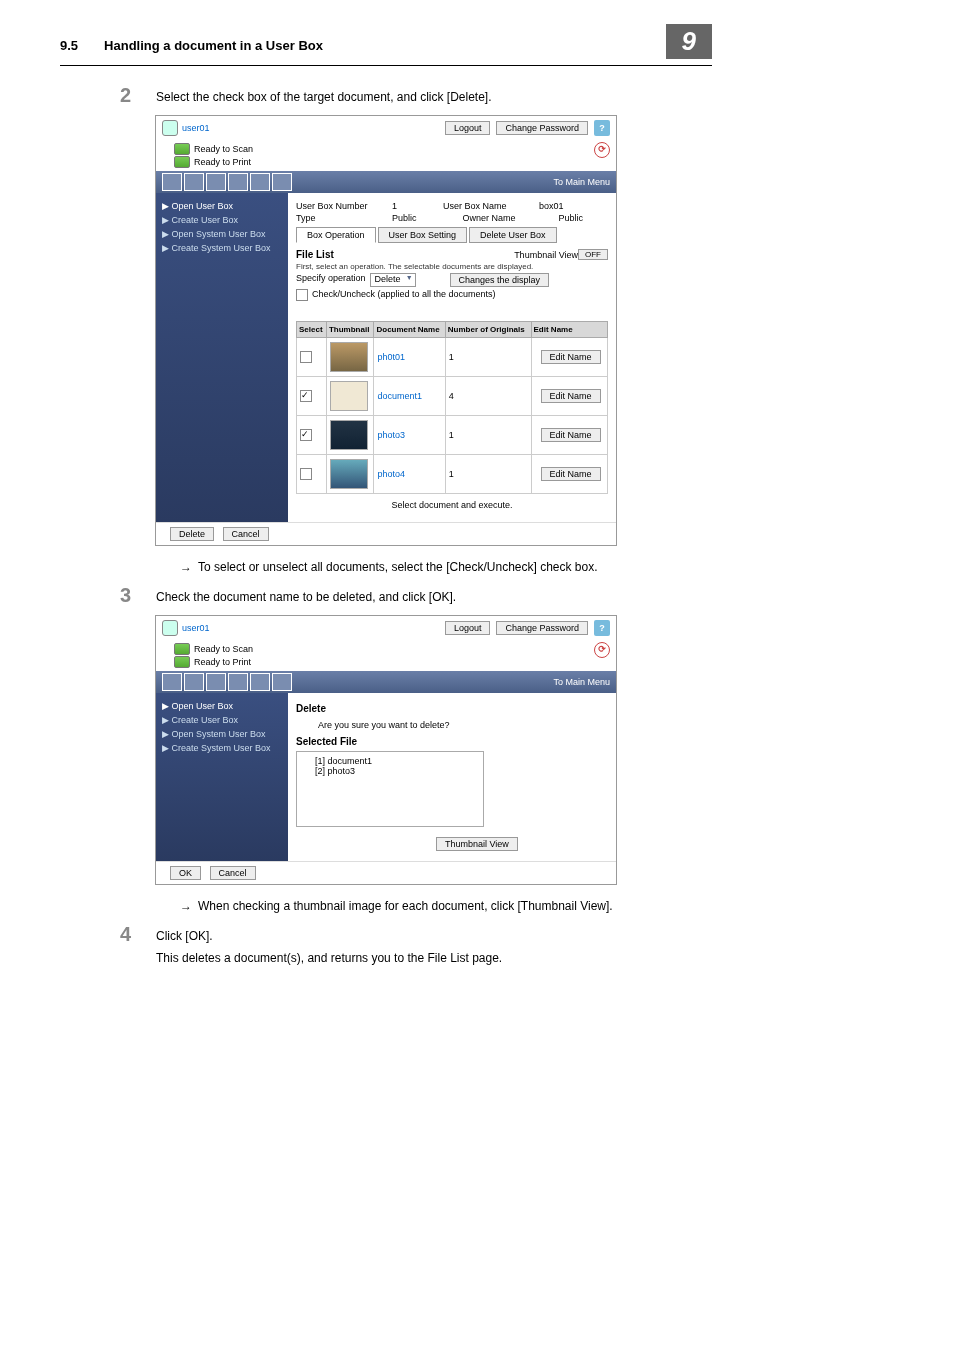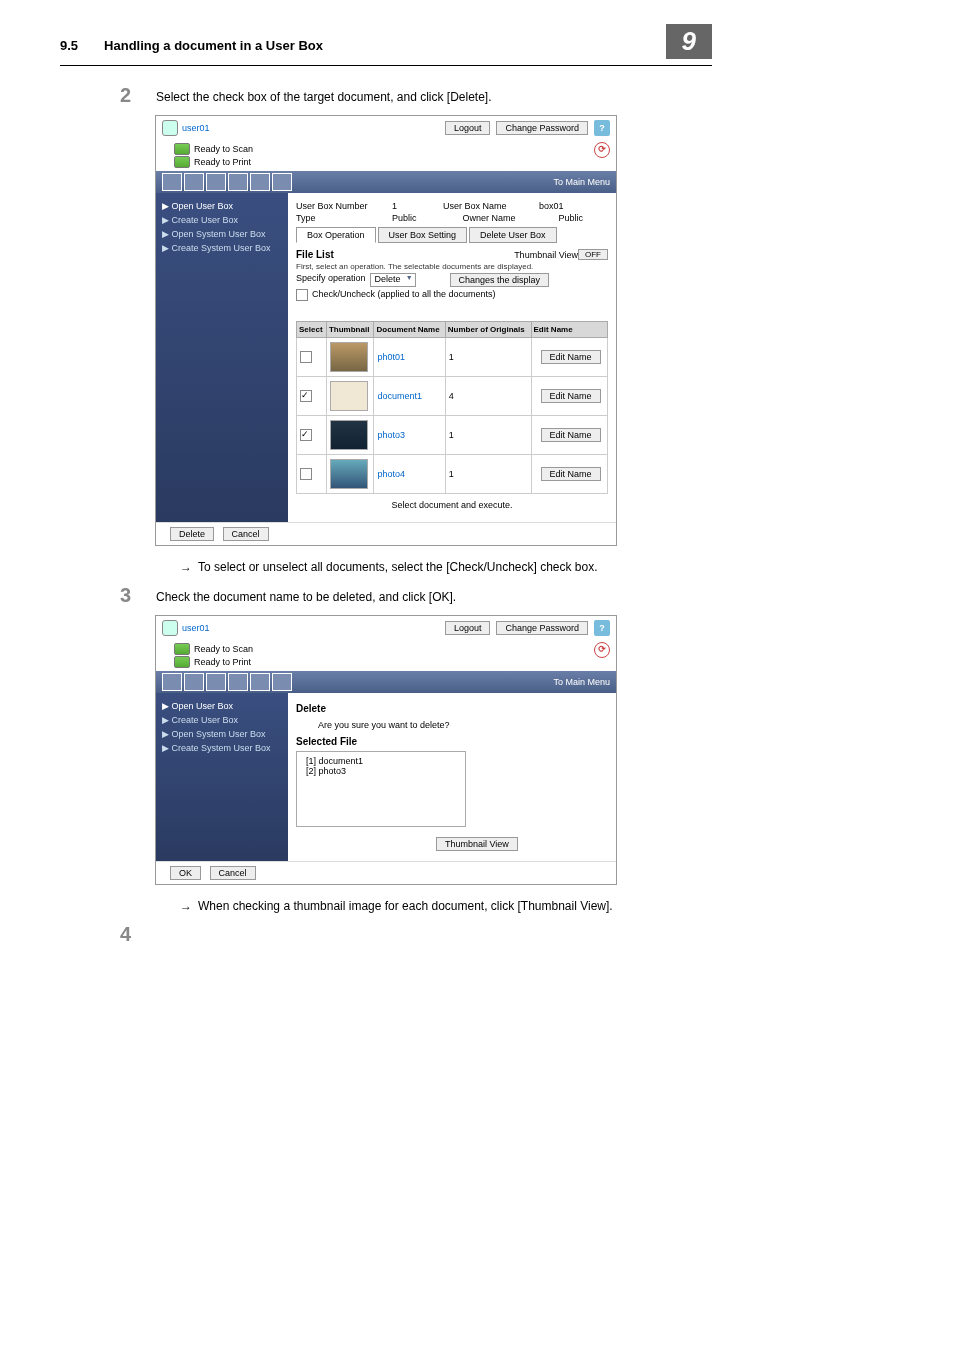--- a/index.html
+++ b/index.html
@@ -52,21 +52,21 @@
 .thumb{width:36px;height:28px;background:linear-gradient(#eef,#6b8ea8);border:1px solid #aaa}
 .thumb.a{background:linear-gradient(#b96,#764)}
 .thumb.b{background:#f0e8d4}
 .thumb.c{background:linear-gradient(#234,#123)}
 .thumb.d{background:linear-gradient(#6ab,#357)}
 .doclink{color:#06c}
 .ftxt{font-size:9px;text-align:center;padding:6px 0}
 .btnrow{padding:6px 8px;text-align:left;border-top:1px solid #ddd}
 .confirm{padding:2px 0 2px 22px;font-size:9px}
 .big{font-weight:bold;font-size:10px;margin:4px 0}
-.selbox{border:1px solid #aaa;background:#fff;padding:4px 9px;width:150px;height:66px;font-size:9px}
+.selbox{border:1px solid #aaa;background:#fff;padding:4px 18px;width:150px;height:66px;font-size:9px}
 .thumbview{display:inline-block;border:1px solid #999;background:#eee;padding:1px 8px;font-size:9px;margin:10px 0 4px 140px}
 .footer{position:absolute;bottom:20px;left:60px;right:60px;border-top:1px solid #000;padding-top:4px;font-size:11px;display:flex;justify-content:space-between}
 </style>
 </head>
 <body>
 
 <div class="page">
  <div class="hdr">
   <span class="sec">9.5</span>
   <span class="ttl">Handling a document in a User Box</span>
@@ -264,15 +264,19 @@
   <div class="btnrow">
    <span class="btn">OK</span>
    <span class="btn">Cancel</span>
   </div>
  </div>
 
  <div class="note"><span class="arrow">→</span><span>When checking a thumbnail image for each document, click [Thumbnail View].</span></div>
 
  <div class="step">
   <div class="stepnum">4</div>
+  <div class="steptxt">
+   <div>Click [OK].</div>
+   <div style="margin-top:8px">This deletes a document(s), and returns you to the File List page.</div>
+  </div>
  </div>
 
 </div>
 
 </body></html>

